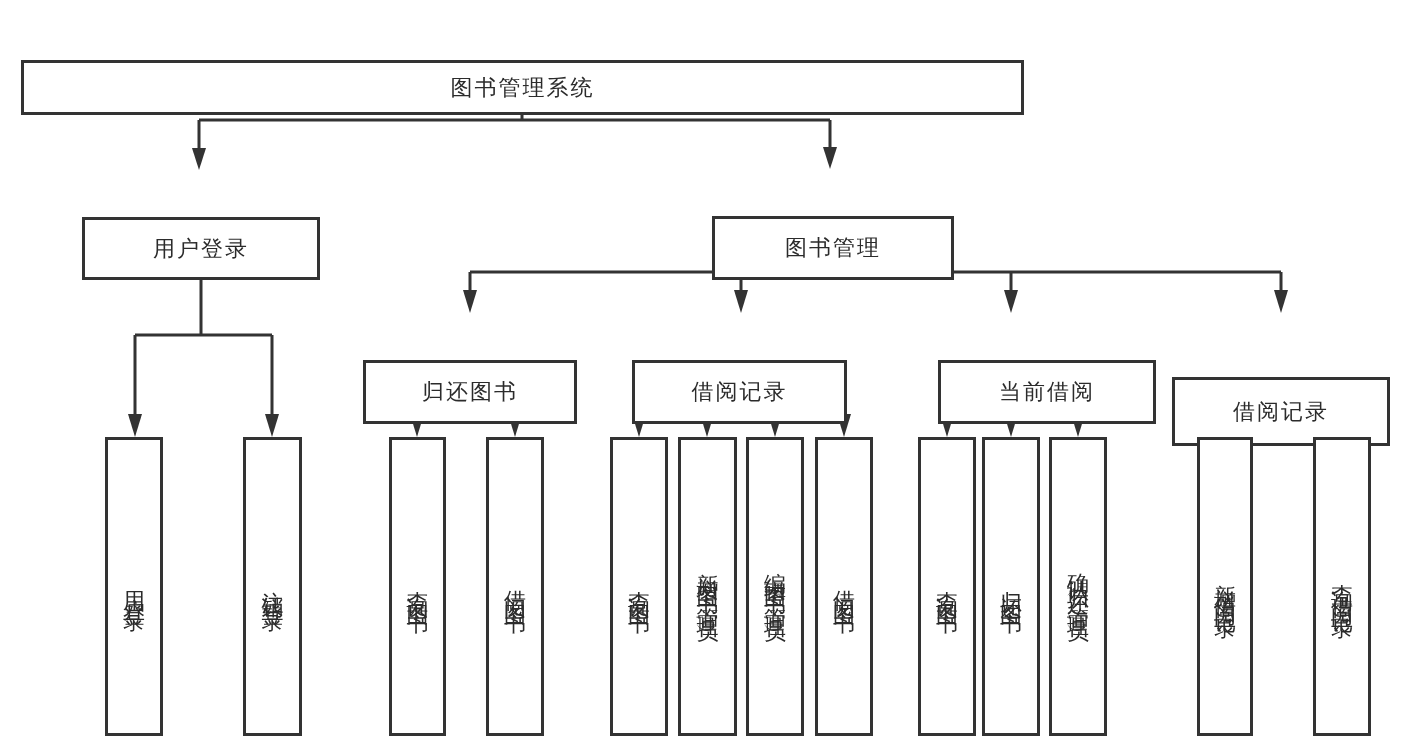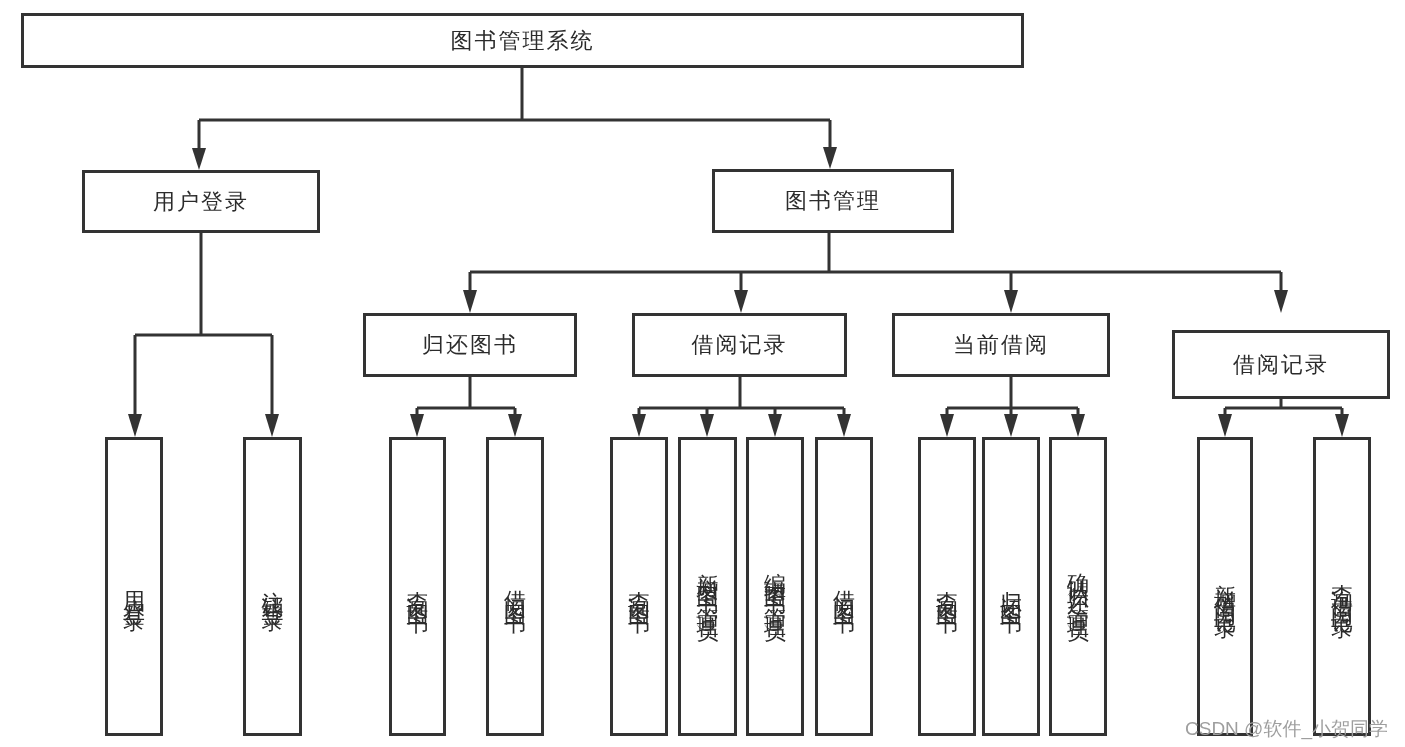--- a/index.html
+++ b/index.html
@@ -42,20 +42,21 @@
     color:var(--text-color);
     display:flex;
     align-items:center;
     justify-content:center;
     z-index:2;
   }
   .node.h{
     font-size:22px;
     letter-spacing:2px;
     white-space:nowrap;
+    margin-top:47px;
   }
   .node.v{
     font-size:22px;
     writing-mode:vertical-rl;
     letter-spacing:7px;
     line-height:1;
     text-align:center;
   }
   .watermark{
     position:absolute;
@@ -122,35 +123,34 @@
     </g>
   </svg>
 
   <div class="node h" style="left:21px;top:13px;width:1003px;height:55px">图书管理系统</div>
 
   <div class="node h" style="left:82px;top:170px;width:238px;height:63px">用户登录</div>
   <div class="node h" style="left:712px;top:169px;width:242px;height:64px">图书管理</div>
 
   <div class="node h" style="left:363px;top:313px;width:214px;height:64px">归还图书</div>
   <div class="node h" style="left:632px;top:313px;width:215px;height:64px">借阅记录</div>
-  <div class="node h" style="left:892px;top:313px;width:218px;height:64px">当前借阅</div>
+  <div class="node h" style="left:938px;top:313px;width:218px;height:64px">当前借阅</div>
   <div class="node h" style="left:1172px;top:330px;width:218px;height:69px">借阅记录</div>
 
   <div class="node v" style="left:105px;top:437px;width:58px;height:299px">用户登录</div>
   <div class="node v" style="left:243px;top:437px;width:59px;height:299px">注销登录</div>
 
   <div class="node v" style="left:389px;top:437px;width:57px;height:299px">查询图书</div>
   <div class="node v" style="left:486px;top:437px;width:58px;height:299px">借阅图书</div>
 
   <div class="node v" style="left:610px;top:437px;width:58px;height:299px">查询图书</div>
   <div class="node v" style="left:678px;top:437px;width:59px;height:299px">新增图书（管理员）</div>
   <div class="node v" style="left:746px;top:437px;width:58px;height:299px">编辑图书（管理员）</div>
   <div class="node v" style="left:815px;top:437px;width:58px;height:299px">借阅图书</div>
 
   <div class="node v" style="left:918px;top:437px;width:58px;height:299px">查询图书</div>
   <div class="node v" style="left:982px;top:437px;width:58px;height:299px">归还图书</div>
   <div class="node v" style="left:1049px;top:437px;width:58px;height:299px">确认归还（管理员）</div>
 
   <div class="node v" style="left:1197px;top:437px;width:56px;height:299px">新增借阅记录</div>
   <div class="node v" style="left:1313px;top:437px;width:58px;height:299px">查询借阅记录</div>
 
-  <div class="watermark">CSDN @软件_小贺同学</div>
 </div>
 
 </body></html>

